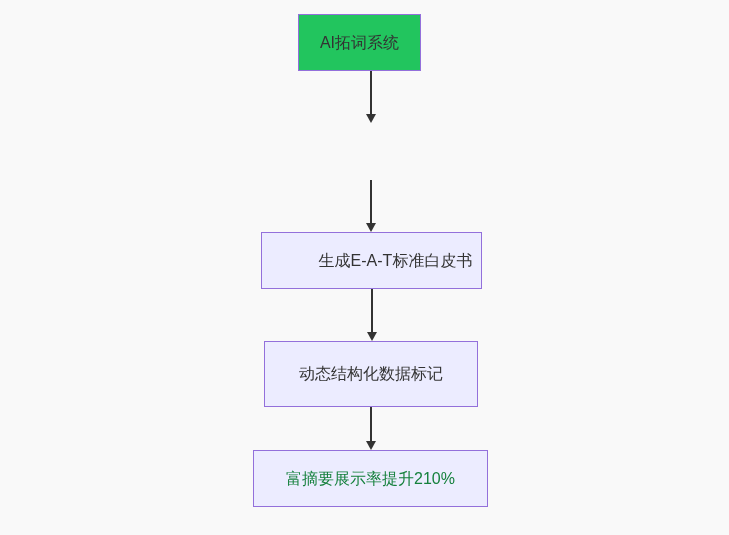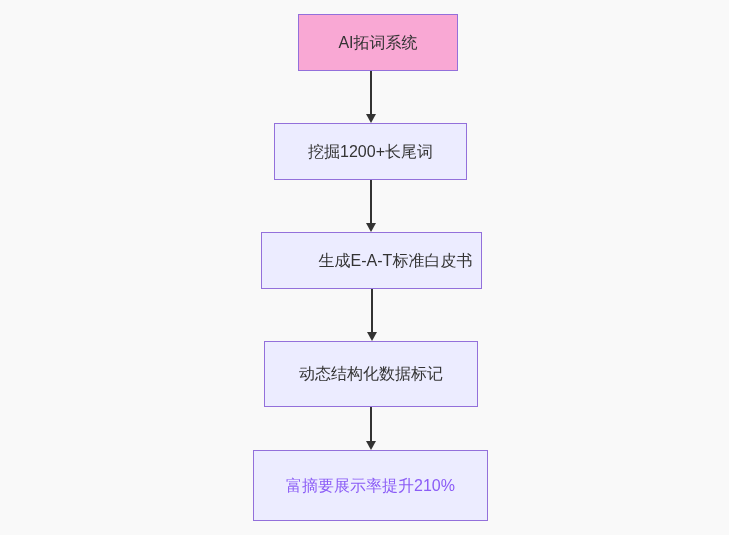--- a/index.html
+++ b/index.html
@@ -47,28 +47,25 @@
 
 <div class="canvas" style="background: rgb(249, 249, 249);">
     <div class="edge-line" style="left: 370px; top: 71px; height: 45px; background: rgb(51, 51, 51);"></div>
     <div class="edge-head" style="left: 366px; top: 114px; border-top-color: rgb(51, 51, 51);"></div>
     <div class="edge-line" style="left: 370px; top: 180px; height: 45px; background: rgb(51, 51, 51);"></div>
     <div class="edge-head" style="left: 366px; top: 223px; border-top-color: rgb(51, 51, 51);"></div>
     <div class="edge-line" style="left: 371px; top: 289px; height: 45px; background: rgb(51, 51, 51);"></div>
     <div class="edge-head" style="left: 367px; top: 332px; border-top-color: rgb(51, 51, 51);"></div>
     <div class="edge-line" style="left: 370px; top: 398px; height: 45px; background: rgb(51, 51, 51);"></div>
     <div class="edge-head" style="left: 366px; top: 441px; border-top-color: rgb(51, 51, 51);"></div>
-    <div class="flow-node" style="left: 298px; top: 14px; width: 160px; height: 57px; background: #f9a8d4; border-color: rgb(147, 112, 219); color: rgb(51, 51, 51);">
+    <div class="flow-node" style="left: 298px; top: 14px; width: 123px; height: 57px; background: #22c55e; border-color: rgb(147, 112, 219); color: rgb(51, 51, 51);">
       <span>AI拓词系统</span>
-    </div>
-    <div class="flow-node" style="left: 274px; top: 123px; width: 193px; height: 57px; background: rgb(236, 236, 255); border-color: rgb(147, 112, 219); color: rgb(51, 51, 51);">
-      <span>挖掘1200+长尾词</span>
     </div>
     <div class="flow-node" style="left: 261px; top: 232px; width: 221px; height: 57px; background: rgb(236, 236, 255); border-color: rgb(147, 112, 219); color: rgb(51, 51, 51); padding-left: 48px;">
       <span>生成E-A-T标准白皮书</span>
     </div>
     <div class="flow-node" style="left: 264px; top: 341px; width: 214px; height: 66px; background: rgb(236, 236, 255); border-color: rgb(147, 112, 219); color: rgb(51, 51, 51);">
       <span>动态结构化数据标记</span>
     </div>
-    <div class="flow-node" style="left: 253px; top: 450px; width: 235px; height: 71px; background: rgb(236, 236, 255); border-color: rgb(147, 112, 219); color: #8b5cf6;">
+    <div class="flow-node" style="left: 253px; top: 450px; width: 235px; height: 57px; background: rgb(236, 236, 255); border-color: rgb(147, 112, 219); color: #15803d;">
       <span>富摘要展示率提升210%</span>
     </div>
   </div>
 
 </body></html>

